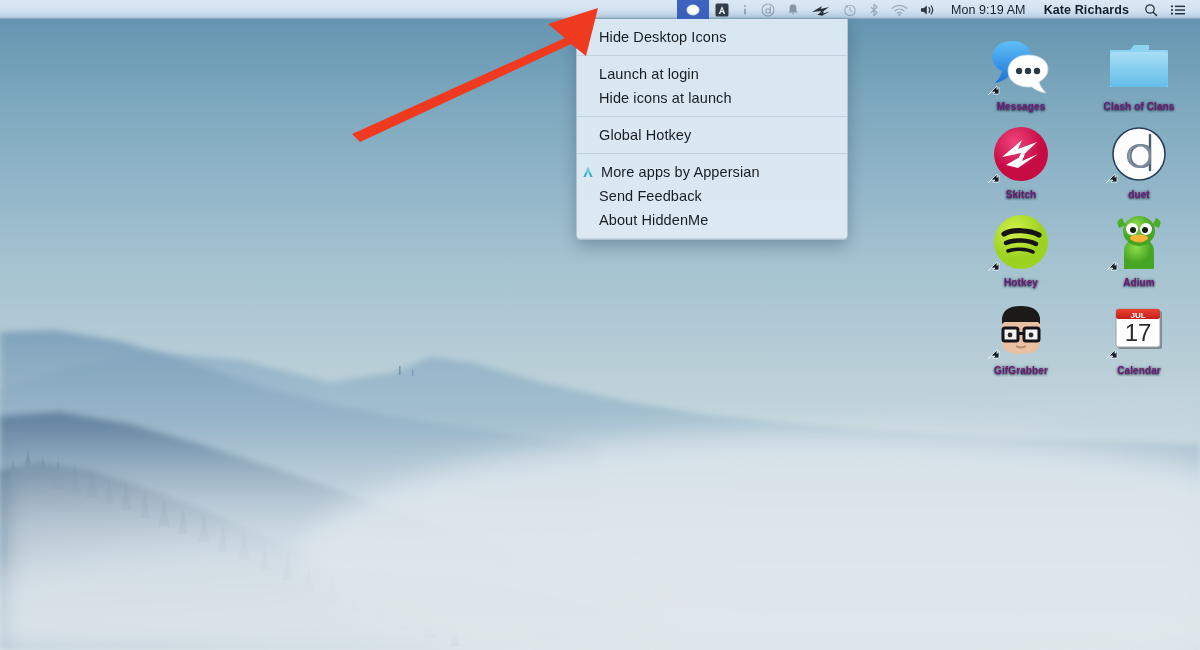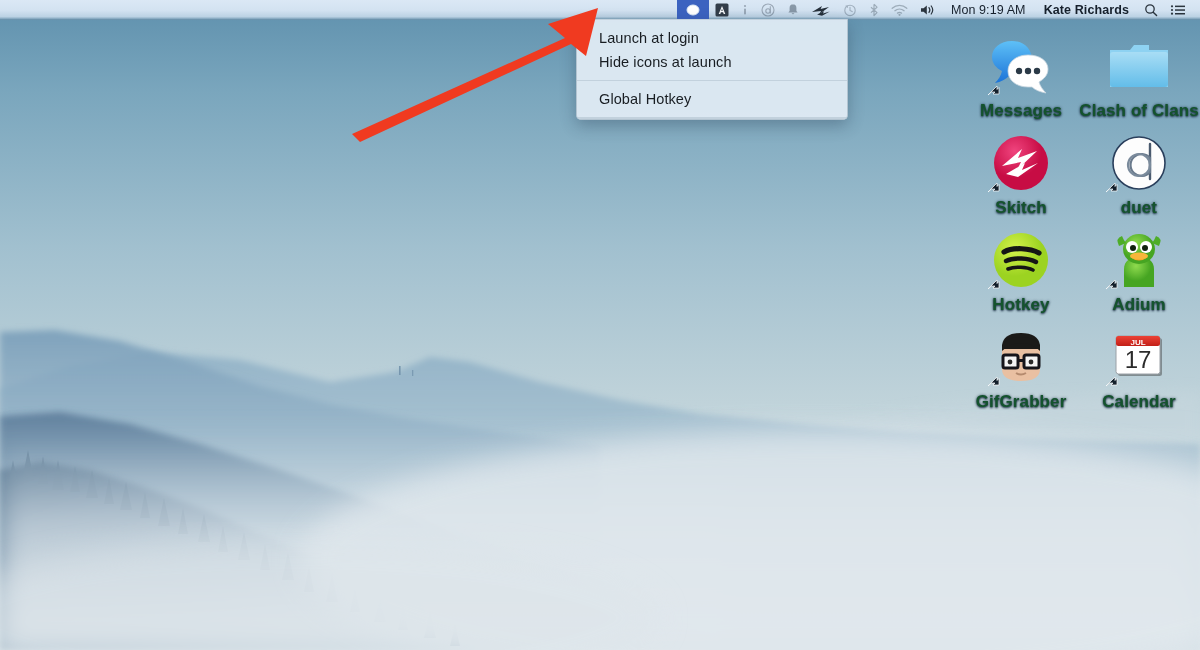--- a/index.html
+++ b/index.html
@@ -73,21 +73,21 @@
     z-index:10;
   }
   .d-icon { width:106px; display:flex; flex-direction:column; align-items:center; }
   .d-icon .art {
     width:64px; height:64px; position:relative;
     display:flex; align-items:center; justify-content:center;
   }
   .d-icon .art svg { display:block; }
   .alias-arrow { position:absolute; left:-4px; bottom:0px; width:16px; height:16px; }
   .d-icon .name {
-    margin-top:3px; font-size:17px; color:#14532d; font-weight:600;
+    margin-top:3px; font-size:10px; color:#701a75; font-weight:600;
     text-shadow:0 1px 2px rgba(20,40,60,.85), 0 0 3px rgba(20,40,60,.6);
     white-space:nowrap; letter-spacing:.1px;text-align:center;
   }
 </style>
 </head>
 <body>
 
 <div id="wallpaper">
   <svg viewBox="0 0 1200 650" xmlns="http://www.w3.org/2000/svg">
     <defs>
@@ -277,20 +277,26 @@
           <circle cx="2" cy="10.7" r="1.1" fill="#141d26"></circle>
           <rect x="5" y="10" width="10" height="1.5" fill="#141d26"></rect>
         </svg>
     </div>
 
   </div>
 </div>
 
 <div id="menu">
 
+  <div class="menu-group">
+    <div class="menu-item">
+      <span class="label">Hide Desktop Icons</span>
+      <span class="shortcut"></span>
+    </div>
+  </div>
   <div class="menu-sep"></div>
 
   <div class="menu-group">
     <div class="menu-item">
       <span class="label">Launch at login</span>
       <span class="shortcut"></span>
     </div>
     <div class="menu-item">
       <span class="label">Hide icons at launch</span>
       <span class="shortcut"></span>
@@ -299,20 +305,40 @@
   <div class="menu-sep"></div>
 
   <div class="menu-group">
     <div class="menu-item">
       <span class="label">Global Hotkey</span>
       <span class="shortcut"></span>
     </div>
   </div>
   <div class="menu-sep"></div>
 
+  <div class="menu-group">
+    <div class="menu-item">
+      <span class="leading-icon">
+        <svg width="14" height="14" viewBox="0 0 14 14">
+            <path d="M7 2 L11.6 12 L9.4 12 L7 6.2 L4.6 12 L2.4 12 Z" fill="#2fb2c9"></path>
+            <path d="M7 2 L9.4 7.2 L7 8.2 L4.6 7.2 Z" fill="#7fd4e2" opacity=".75"></path>
+          </svg>
+      </span>
+      <span class="label">More apps by Appersian</span>
+      <span class="shortcut"></span>
+    </div>
+    <div class="menu-item">
+      <span class="label">Send Feedback</span>
+      <span class="shortcut"></span>
+    </div>
+    <div class="menu-item">
+      <span class="label">About HiddenMe</span>
+      <span class="shortcut"></span>
+    </div>
+  </div>
   <div class="menu-sep"></div>
 
 
 </div>
 
 <svg id="arrow" width="1200" height="650">
   <path d="M352,134 L565,38 L548,24 L598,8 L586,56 L571,44 L360,142 Z" fill="#f03a20"></path>
 </svg>
 
 <div id="desktop-icons">

